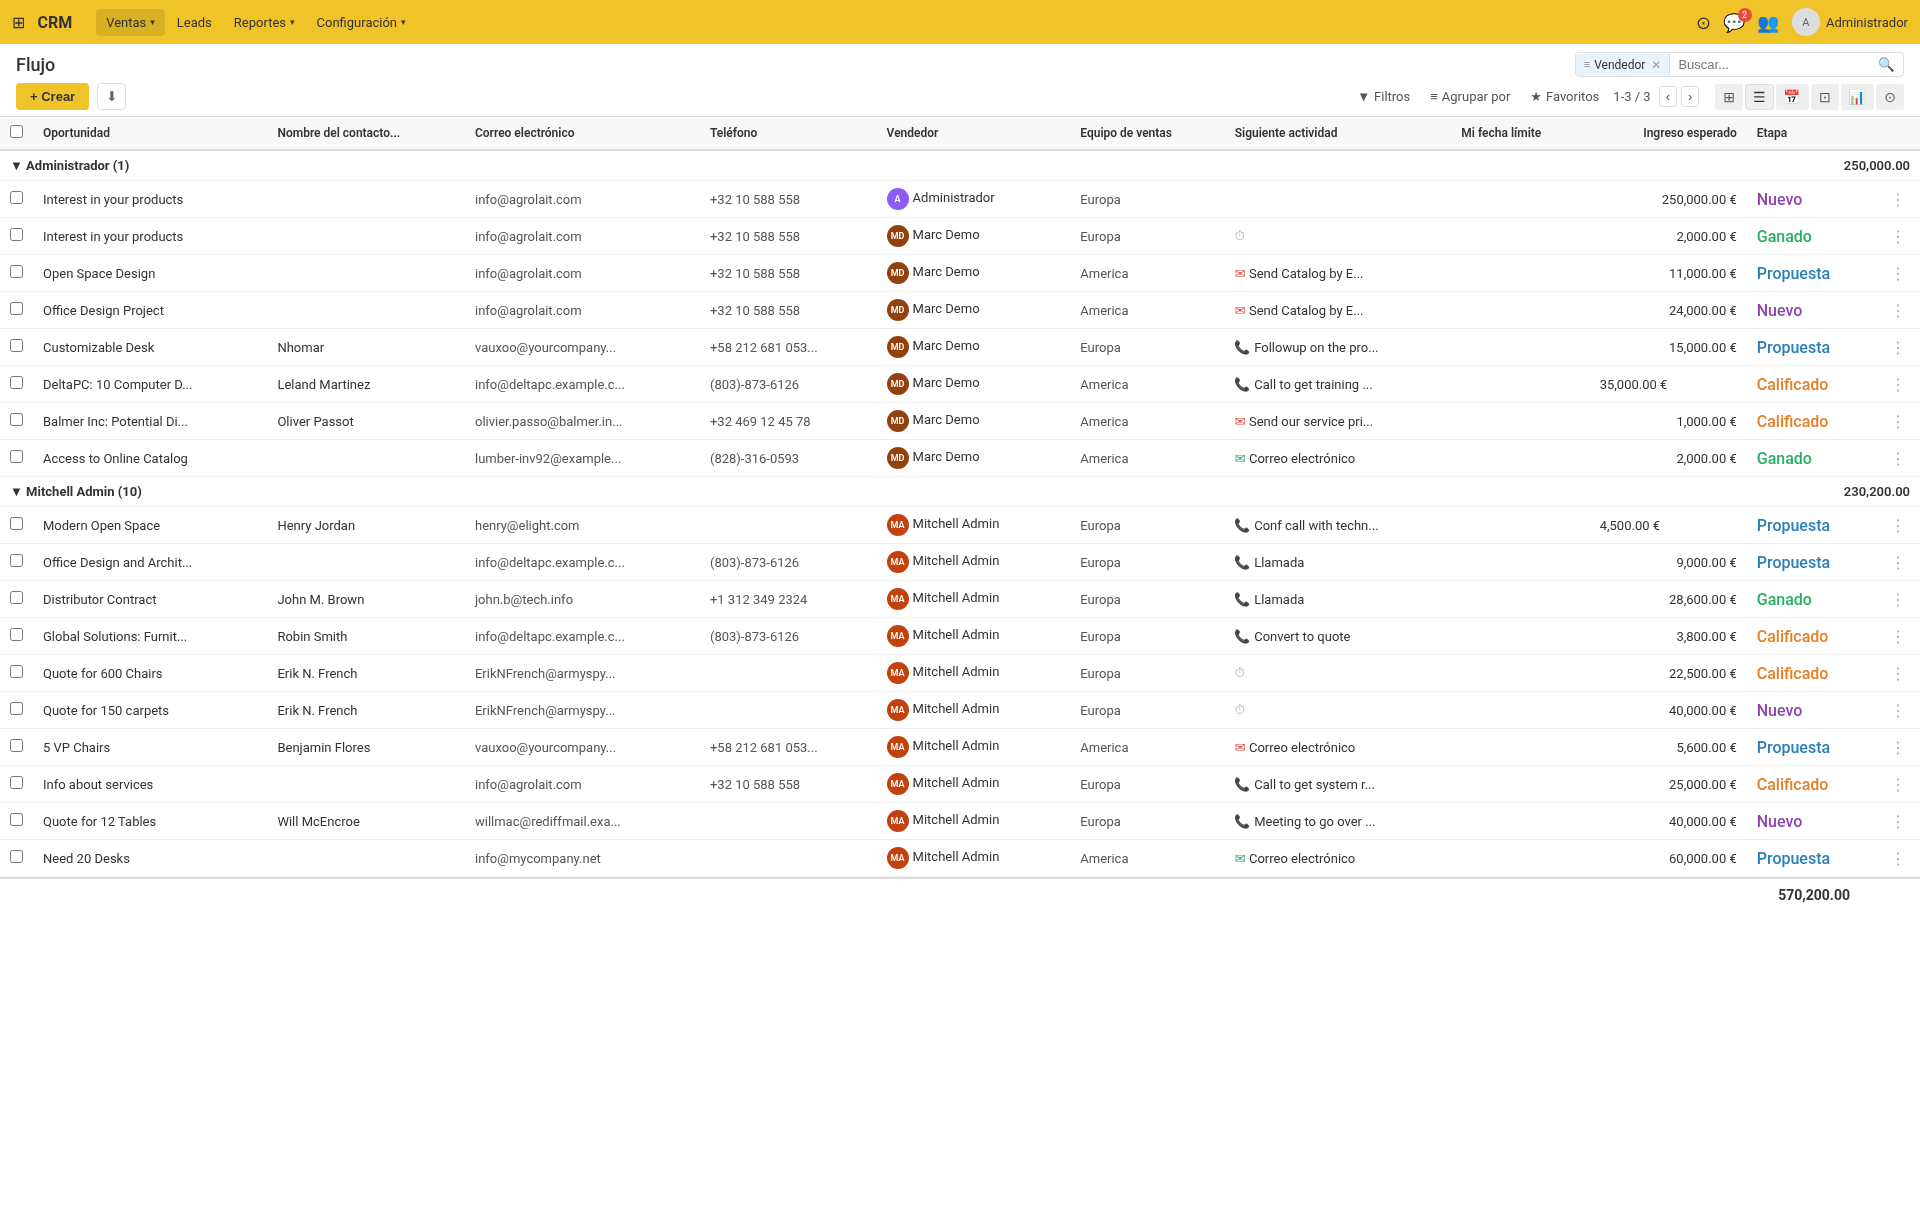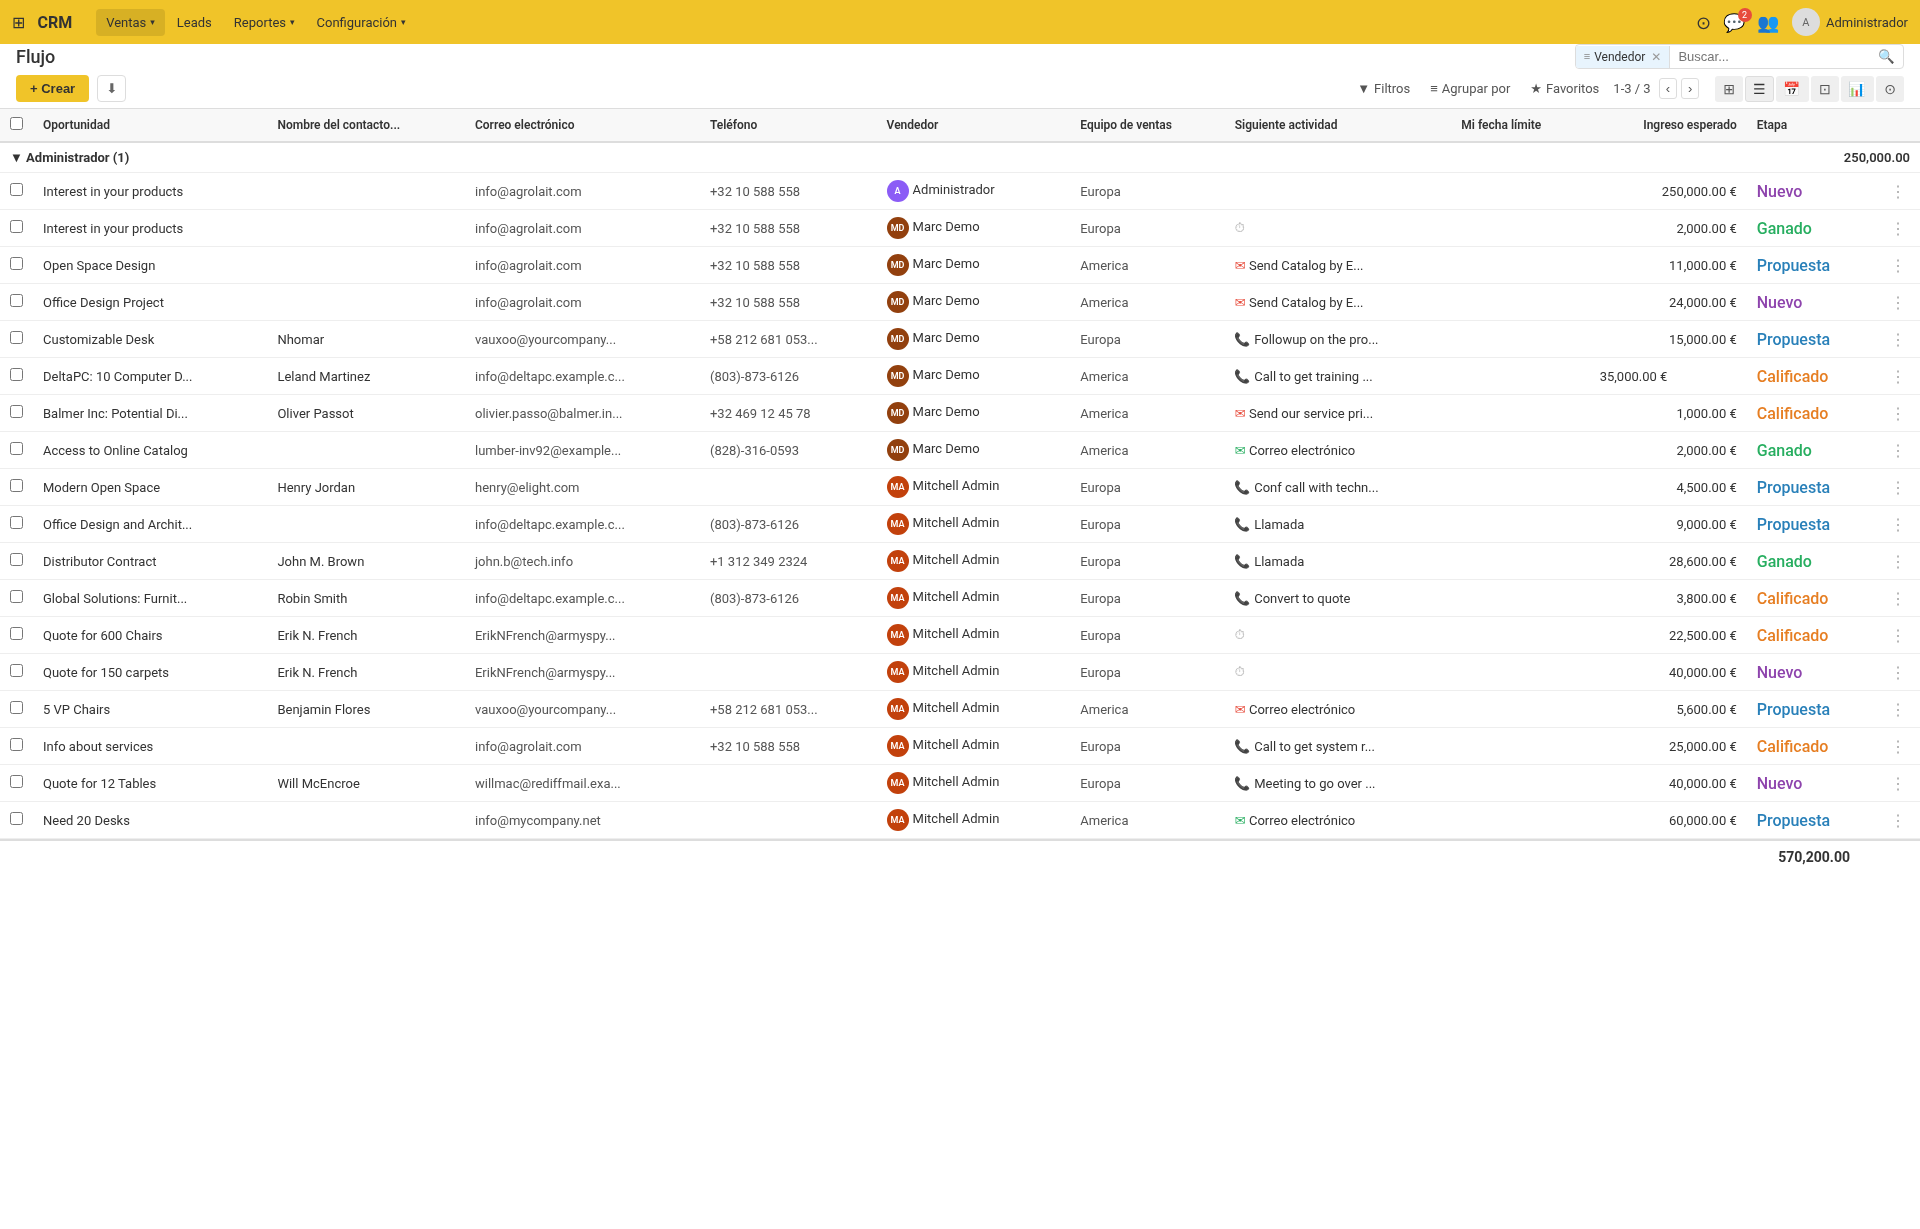--- a/index.html
+++ b/index.html
@@ -37,21 +37,21 @@
       border-radius: 50%;
       font-size: 9px;
       width: 14px; height: 14px;
       display: flex; align-items: center; justify-content: center;
     }
     .navbar-user { display: flex; align-items: center; gap: 6px; cursor: pointer; }
     .navbar-avatar { width: 28px; height: 28px; border-radius: 50%; background: #ddd; display: flex; align-items: center; justify-content: center; font-size: 11px; color: #666; }
 
     
     .page-header {
-      padding: 0 16px 0 16px;
+      padding: 8px 16px 0 16px;
       display: flex;
       align-items: center;
       justify-content: space-between;
     }
     .page-title { font-size: 18px; font-weight: 500; color: #333; }
 
     
     .toolbar {
       padding: 6px 16px;
       display: flex;
@@ -482,34 +482,41 @@
       <td class="col-fecha"></td>
       <td class="col-ingreso" style="text-align:right;">2,000.00 €</td>
       <td class="col-etapa">
         <span class="stage-badge stage-ganado">Ganado</span>
       </td>
       <td>
         <span class="more-menu">⋮</span>
       </td>
     </tr>
         <tr>
+    <td colspan="9" class="group-header">
+      <span>▼</span>
+      <strong> Mitchell Admin (10)</strong>
+    </td>
+    <td class="group-header group-total" colspan="3">230,200.00</td>
+  </tr>
+        <tr>
       <td class="checkbox-cell">
         <input type="checkbox" style="">
       </td>
       <td class="col-oportunidad">Modern Open Space</td>
       <td class="col-contacto">Henry Jordan</td>
       <td class="col-email" style="color:#555;">henry@elight.com</td>
       <td class="col-telefono" style="color:#555;"></td>
       <td class="col-vendedor">
         <span class="avatar-sm avatar-mitchell">MA</span><span>Mitchell Admin</span>
       </td>
       <td class="col-equipo" style="color:#555;">Europa</td>
       <td class="col-actividad"><span style="color:#e74c3c;">📞</span> <span>Conf call with techn...</span></td>
       <td class="col-fecha"></td>
-      <td class="col-ingreso" style="text-align:right;">4,500.00 €</td>
+      <td class="col-ingreso" style="text-align:left;">4,500.00 €</td>
       <td class="col-etapa">
         <span class="stage-badge stage-propuesta">Propuesta</span>
       </td>
       <td>
         <span class="more-menu">⋮</span>
       </td>
     </tr>
         <tr>
       <td class="checkbox-cell">
         <input type="checkbox" style="">

